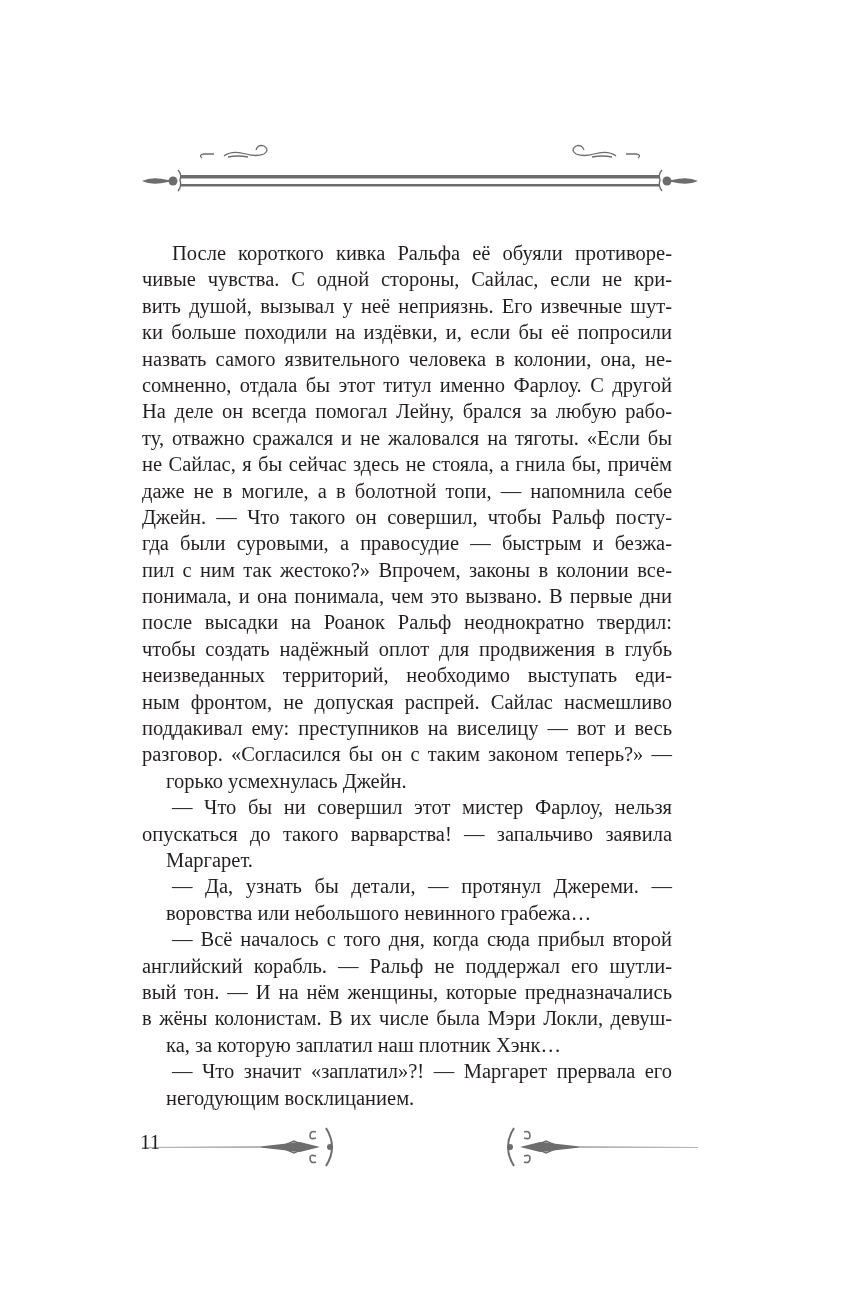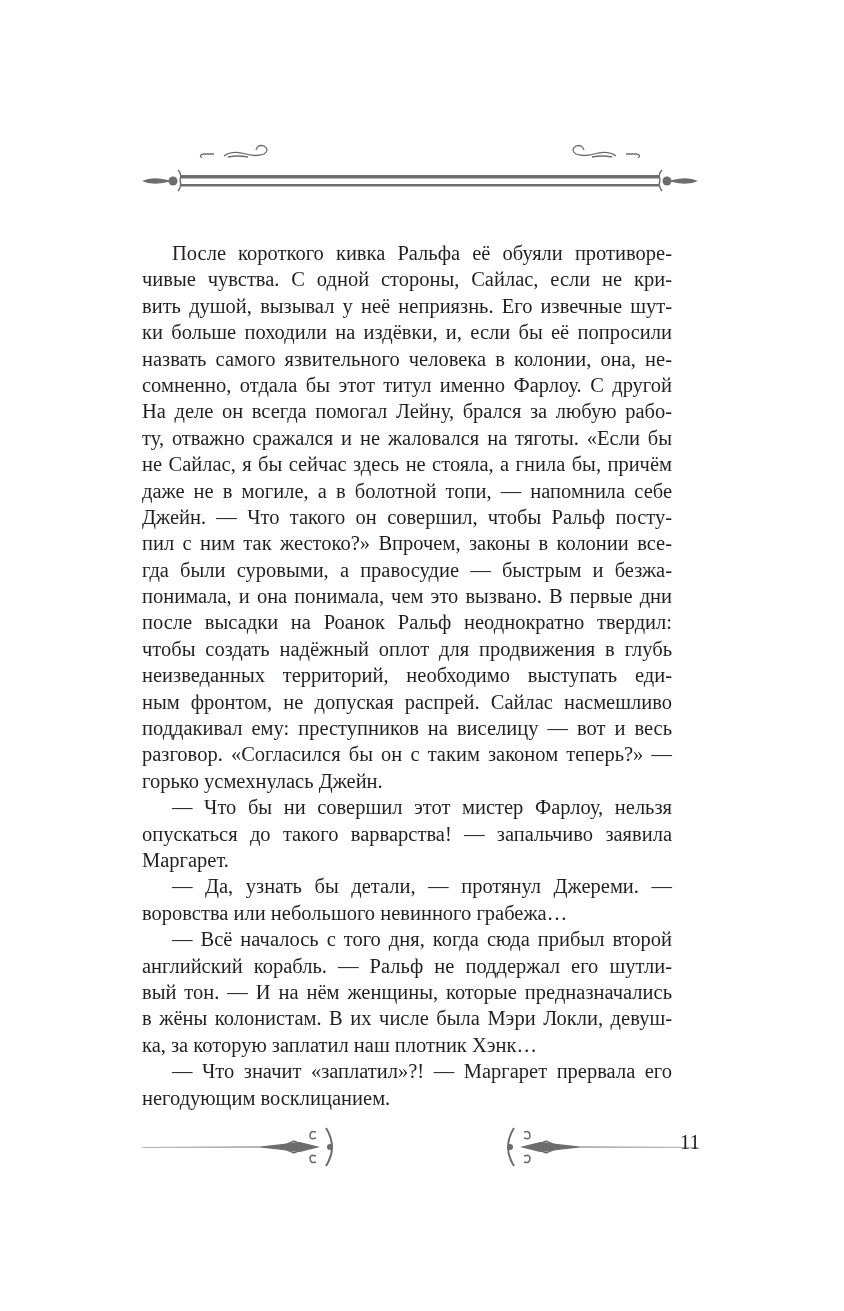--- a/index.html
+++ b/index.html
@@ -5,25 +5,25 @@
   html, body { margin: 0; padding: 0; background: #ffffff; }
   body { width: 844px; height: 1311px; position: relative; overflow: hidden;
          font-family: "Liberation Serif", "DejaVu Serif", serif; color: #231f20; }
   .header { position: absolute; left: 140px; top: 136px; width: 560px; height: 60px; }
   .header-title { position: absolute; left: 0; right: 0; top: 6px; text-align: center;
          font-size: 19px; letter-spacing: 0.5px; color: #231f20; }
   .header svg { position: absolute; left: 0; top: 0; }
   .body-text { position: absolute; left: 142px; top: 240px; width: 530px; }
   .line { display: block; height: 26.4px; line-height: 26.4px; font-size: 20.5px;
           text-align: justify; text-align-last: justify; white-space: nowrap; overflow: visible; }
-  .line.last { text-align-last: left; }
+  .line.last { text-align-last: left; margin-left: 24px; }
   .line.indent { padding-left: 30px; }
   .footer { position: absolute; left: 140px; top: 1118px; width: 560px; height: 56px; }
   .footer svg { position: absolute; left: 0; top: 0; }
-  .page-number { position: absolute; left: 0; right: 0; top: 12px; text-align: right; font-size: 21px; color: #231f20; }
+  .page-number { position: absolute; left: 0; right: 0; top: 12px; text-align: left; font-size: 21px; color: #231f20; }
 </style>
 </head>
 <body>
 
 <div class="header">
   <svg width="560" height="60" viewBox="0 0 560 60">
     <g fill="none" stroke="#6d6d6d" stroke-width="1.3">
       <path d="M62 22 q-4 -3 2 -4 l10 0"></path>
       <path d="M84 20 q8 -6 22 -2 q10 3 18 0 q6 -4 0 -8 q-6 -2 -8 4"></path>
       <path d="M88 21 q10 -2 20 0"></path>
@@ -53,22 +53,22 @@
     <span class="line">чивые чувства. С одной стороны, Сайлас, если не кри-</span>
     <span class="line">вить душой, вызывал у неё неприязнь. Его извечные шут-</span>
     <span class="line">ки больше походили на издёвки, и, если бы её попросили</span>
     <span class="line">назвать самого язвительного человека в колонии, она, не-</span>
     <span class="line">сомненно, отдала бы этот титул именно Фарлоу. С другой</span>
     <span class="line">На деле он всегда помогал Лейну, брался за любую рабо-</span>
     <span class="line">ту, отважно сражался и не жаловался на тяготы. «Если бы</span>
     <span class="line">не Сайлас, я бы сейчас здесь не стояла, а гнила бы, причём</span>
     <span class="line">даже не в могиле, а в болотной топи, — напомнила себе</span>
     <span class="line">Джейн. — Что такого он совершил, чтобы Ральф посту-</span>
+    <span class="line">гда были суровыми, а правосудие — быстрым и безжа-</span>
     <span class="line">пил с ним так жестоко?» Впрочем, законы в колонии все-</span>
-    <span class="line">гда были суровыми, а правосудие — быстрым и безжа-</span>
     <span class="line">понимала, и она понимала, чем это вызвано. В первые дни</span>
     <span class="line">после высадки на Роанок Ральф неоднократно твердил:</span>
     <span class="line">чтобы создать надёжный оплот для продвижения в глубь</span>
     <span class="line">неизведанных территорий, необходимо выступать еди-</span>
     <span class="line">ным фронтом, не допуская распрей. Сайлас насмешливо</span>
     <span class="line">поддакивал ему: преступников на виселицу — вот и весь</span>
     <span class="line">разговор. «Согласился бы он с таким законом теперь?» —</span>
     <span class="line last">горько усмехнулась Джейн.</span>
     <span class="line indent">— Что бы ни совершил этот мистер Фарлоу, нельзя</span>
     <span class="line">опускаться до такого варварства! — запальчиво заявила</span>

